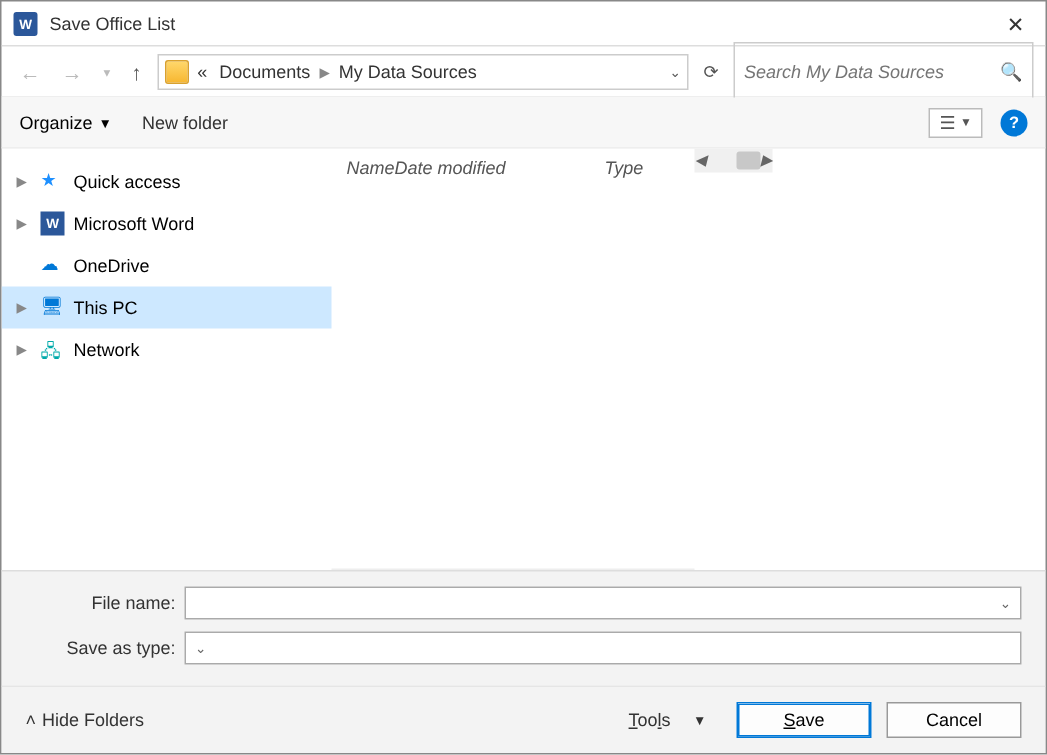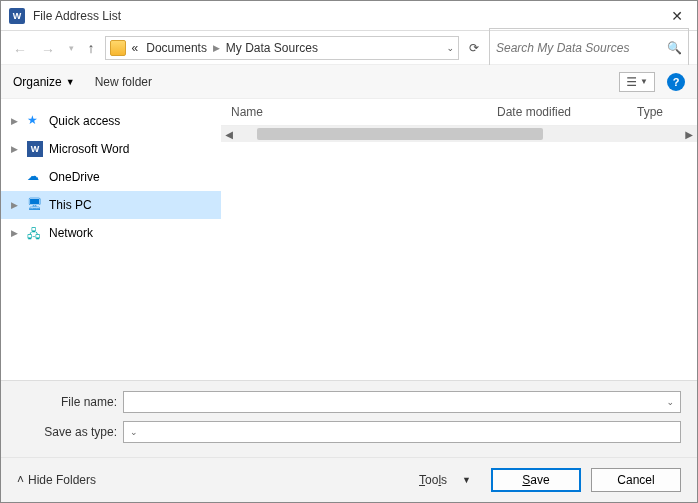--- a/index.html
+++ b/index.html
@@ -30,24 +30,24 @@
 .sidebar { width: 220px; padding: 8px 0; border-right: 0;}
 .sidebar-item { display:flex; align-items:center; gap:6px; padding: 6px 10px; cursor:pointer;}
 .sidebar-item .chev { color:#888; font-size:9px; width:10px;}
 .sidebar-item.selected { background:#cde8ff;}
 .si-icon { width:16px; height:16px; display:inline-block;}
 .star { color:#1e90ff;}
 .wicon { width:16px; height:16px; background:#2b579a; color:#fff; font-size:9px; font-weight:bold; display:flex; align-items:center; justify-content:center;}
 .cloud { color:#0078d7;}
 .monitor { color:#0078d7;}
 .network { color:#0aa;}
-.filepane { flex:1; display:flex; flex-direction:column; position:relative;}
+.filepane { flex:1; display:flex; flex-direction:row; position:relative;font-style:italic;}
 .columns { display:flex; border-bottom:1px solid #eee; padding: 6px 10px; color:#555;}
 .col-name { flex:1;}
-.col-date { width:140px;margin-left:25px;}
+.col-date { width:140px;}
 .col-type { width:50px;}
 .empty { flex:1; display:flex; align-items:flex-start; justify-content:center; padding-top:30px; color:#888;}
 .hscroll { height:16px; background:#f0f0f0; display:flex; align-items:center;}
 .hscroll .thumb { height:12px; background:#c8c8c8; margin-left:20px; width:60%; border-radius:2px;}
 .hscroll .lt, .hscroll .rt { width:16px; text-align:center; color:#666; font-size:10px;}
 .hscroll .rt{ margin-left:auto;}
 .formarea { background:#f3f3f3; padding: 10px 16px 6px 16px; border-top:1px solid #ddd;}
 .formrow { display:flex; align-items:center; margin-bottom:8px; gap:6px;}
 .formrow label { width:100px; text-align:right; color:#333;}
 .formrow .field { flex:1; border:1px solid #aaa; background:#fff; height:22px; padding:0 6px; display:flex; align-items:center; justify-content:space-between;}
@@ -58,21 +58,21 @@
 .footer .spacer { flex:1;}
 .tools { color:#333; display:flex; align-items:center; gap:15px; margin-right:10px;}
 .btn { border:1px solid #999; background:#fdfdfd; padding:4px 14px; width:90px; text-align:center; cursor:pointer;}
 .btn.primary { border:1px solid #0078d7; box-shadow:0 0 0 1px #0078d7 inset;}
 </style>
 </head>
 <body>
 
 <div class="titlebar">
   <div class="app-icon">W</div>
-  <div class="title">File Address List</div>
+  <div class="title">Save Office List</div>
   <div class="close">✕</div>
 </div>
 
 <div class="navrow">
   <span class="nav-arrow">←</span>
   <span class="nav-arrow">→</span>
   <span class="nav-arrow" style="font-size:9px">▾</span>
   <span class="nav-up">↑</span>
   <div class="addressbar">
     <span class="folder-icon"></span>

